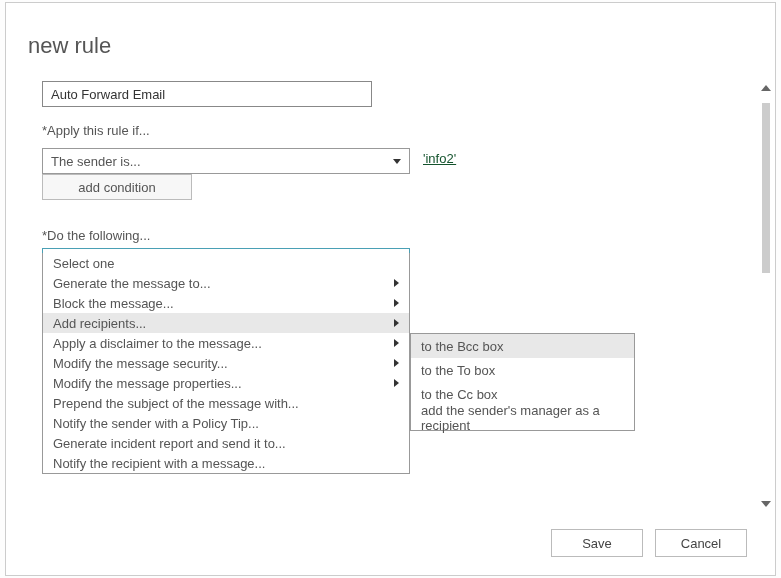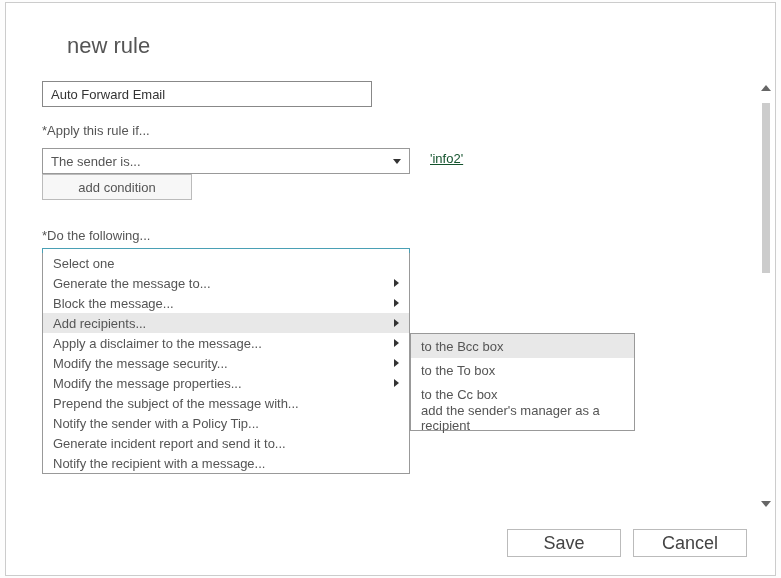--- a/index.html
+++ b/index.html
@@ -7,21 +7,21 @@
     .dialog {
       position: absolute;
       left: 5px; top: 2px;
       width: 771px; height: 574px;
       border: 1px solid #ccc;
       background: #fff;
     }
     .page-title {
       position: absolute;
       left: 22px; top: 30px;
-      font-size: 22px; font-weight: 300; color: #555; margin-left: 39px;
+      font-size: 22px; font-weight: 300; color: #555;
     }
     .content {
       position: absolute;
       left: 36px; top: 78px;
       width: 705px; height: 430px;
     }
     .rule-name-input {
       width: 330px; height: 26px;
       border: 1px solid #888;
       padding: 2px 8px;
@@ -40,21 +40,21 @@
       display: flex; align-items: center; justify-content: space-between;
       background: #fff;
       margin-top: 5px;
     }
     .caret {
       width: 0; height: 0;
       border-left: 4px solid transparent;
       border-right: 4px solid transparent;
       border-top: 5px solid #333;
     }
-    .apply-row { display: flex; align-items: center; gap: 20px; margin-top: 5px; }
+    .apply-row { display: flex; align-items: center; gap: 13px; margin-top: 5px; }
     .pill-link { color: #14532d; text-decoration: underline; font-size: 13px; }
     .add-cond-btn {
       width: 150px; height: 26px;
       border: 1px solid #bbb;
       background: #f7f7f7;
       font-size: 13px; color: #555;
       display: flex; align-items: center; justify-content: center;
       cursor: pointer;
     }
     .do-section { margin-top: 28px; }
@@ -96,24 +96,24 @@
       display: flex; align-items: center;
       cursor: pointer;
     }
     .sm-item.highlight { background: #e8e8e8; }
     .footer {
       position: absolute;
       right: 28px; bottom: 18px;
       display: flex; gap: 12px;
     }
     .footer-btn {
-      width: 114px; height: 28px;
+      width: 92px; height: 28px;
       border: 1px solid #bbb;
       background: #fff;
-      font-size: 18px; color: #444;
+      font-size: 13px; color: #444;
       display: flex; align-items: center; justify-content: center;
       cursor: pointer;
     }
     .scrollbar {
       position: absolute;
       right: 3px; top: 78px;
       width: 12px; height: 430px;
       background: #fff;
     }
     .scroll-arrow {

